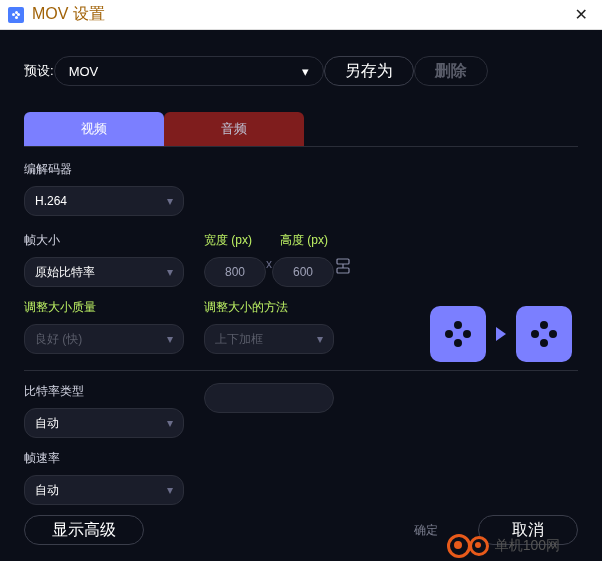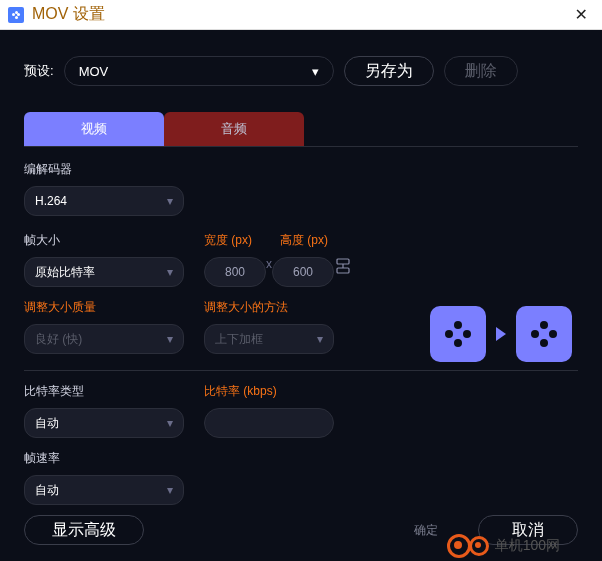--- a/index.html
+++ b/index.html
@@ -6,33 +6,33 @@
 body { width: 602px; height: 561px; background: #fff; overflow: hidden; }
 .titlebar { height: 30px; background: #fff; display: flex; align-items: center; padding: 0 8px; border-bottom: 1px solid #ddd; }
 .app-icon { width: 16px; height: 16px; background: #4a7dff; display: inline-flex; align-items: center; justify-content: center; margin-right: 8px; border-radius: 2px; }
 .app-icon-dots { width: 10px; height: 10px; position: relative; }
 .app-icon-dots::before, .app-icon-dots::after { content: ""; position: absolute; width: 3px; height: 3px; background: #fff; border-radius: 50%; }
 .app-icon-dots::before { top: 1px; left: 3.5px; box-shadow: 0 5px 0 #fff; }
 .app-icon-dots::after { top: 3.5px; left: 1px; box-shadow: 5px 0 0 #fff; }
 .title-text { font-size: 16px; color: #a16207; }
 .close-x { margin-left: auto; font-size: 16px; color: #222; cursor: pointer; padding: 0 6px; }
 .content { background: #0b0e18; height: 531px; padding: 26px 24px 16px; position: relative; color: #fff; }
-.preset-row { display: flex; align-items: center; gap: 10px; margin-bottom: 26px; }
+.preset-row { display: flex; align-items: center; margin-bottom: 26px; }
 .preset-label { font-size: 13px; color: #fff; }
 .preset-select { flex: 0 0 270px; height: 30px; background: #0b0e18; border: 1px solid #2b2e3a; border-radius: 15px; padding: 0 14px; display: flex; align-items: center; justify-content: space-between; font-size: 13px; color: #fff; cursor: pointer; }
 .pill-btn { height: 30px; padding: 0 20px; border: 1px solid #3a3d4a; background: transparent; color: #fff; border-radius: 15px; font-size: 16px; cursor: pointer; display: flex; align-items: center; justify-content: center; }
-.pill-btn.disabled { color: #5a5d6a; border-color: #2a2d38; cursor: default; }
+.pill-btn.disabled { color: #5a5d6a; border-color: #2a2d38; cursor: default; font-weight: bold; }
 .tabs { display: flex; margin-bottom: 0; }
 .tab { width: 140px; height: 34px; display: flex; align-items: center; justify-content: center; font-size: 13px; cursor: pointer; border-radius: 6px 6px 0 0; }
 .tab.active { background: #7b7fff; color: #fff; }
 .tab.inactive { background: #7f1d1d; color: #bfc2d4; font-family: Liberation Mono, monospace; }
 .divider { height: 1px; background: #2a2d38; }
 .section { padding-top: 14px; }
 .field-label { font-size: 12px; color: #d4d6e4; margin-bottom: 8px; }
-.field-label.dim { color: #f97316; }
+.field-label.dim { color: #bef264; }
 .select-box { height: 30px; background: #1a1d2a; border: 1px solid #2b2e3a; border-radius: 12px; padding: 0 10px; display: flex; align-items: center; justify-content: space-between; font-size: 12px; color: #fff; cursor: pointer; }
 .select-box.disabled { color: #5a5d6a; cursor: default; }
 .select-box .chev { color: #6a6d8a; }
 .input-box { height: 30px; background: #1a1d2a; border: 1px solid #2b2e3a; border-radius: 15px; padding: 0 12px; display: flex; align-items: center; justify-content: center; font-size: 12px; color: #bfc2d4; }
 .input-box.disabled { color: #5a5d6a; }
 .row-frame { display: flex; gap: 20px; align-items: flex-start; margin-top: 16px; }
 .col-left { width: 160px; }
 .col-right { flex: 1; }
 .dim-row { display: flex; align-items: flex-start; }
 .dim-input { width: 62px; height: 30px; background: #1a1d2a; border: 1px solid #2b2e3a; border-radius: 15px; text-align: center; font-size: 12px; color: #9fa2b8; display: flex; align-items: center; justify-content: center; }
@@ -161,21 +161,20 @@
         <span>自动</span>
         <span class="chev">▾</span>
       </div>
       <div class="field-label" style="margin-top:12px">帧速率</div>
       <div class="select-box">
         <span>自动</span>
         <span class="chev">▾</span>
       </div>
     </div>
     <div class="col-right">
-      <div class="field-label dim">比特率 (kbps)</div>
       <div class="input-box disabled" style="width:130px"></div>
     </div>
   </div>
 
   <div class="footer">
     <button class="pill-btn" style="min-width:120px">显示高级</button>
     <div style="flex:1"></div>
     <button class="ghost-btn">确定</button>
     <button class="pill-btn">取消</button>
   </div>

